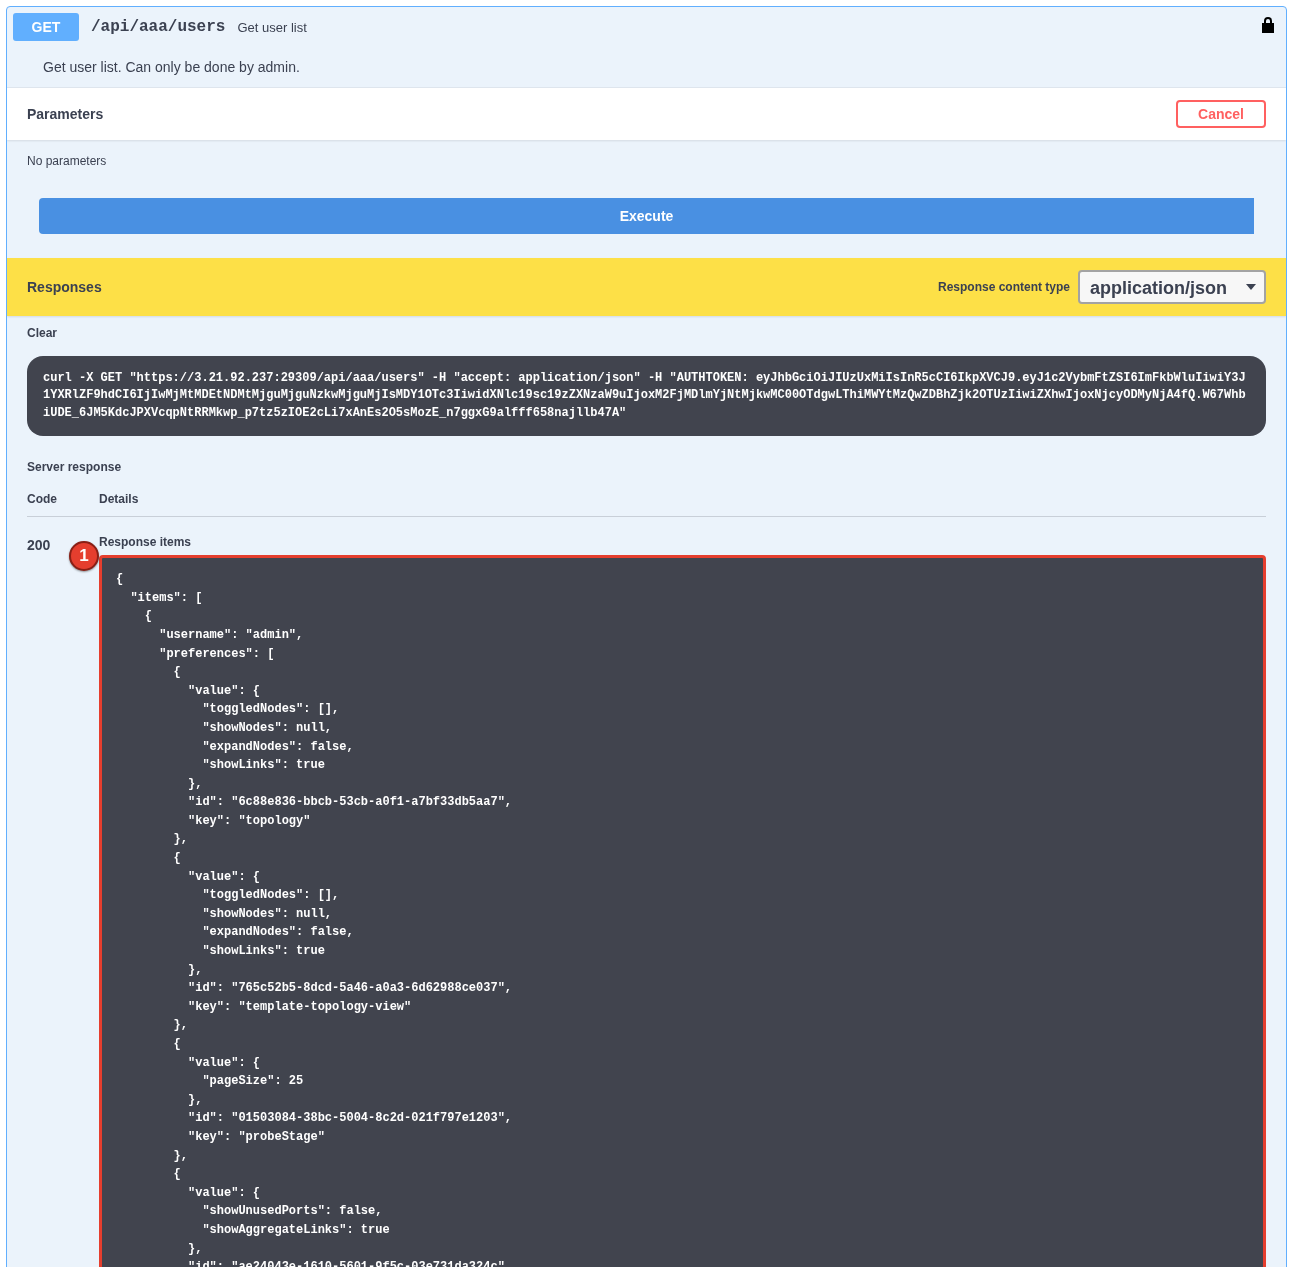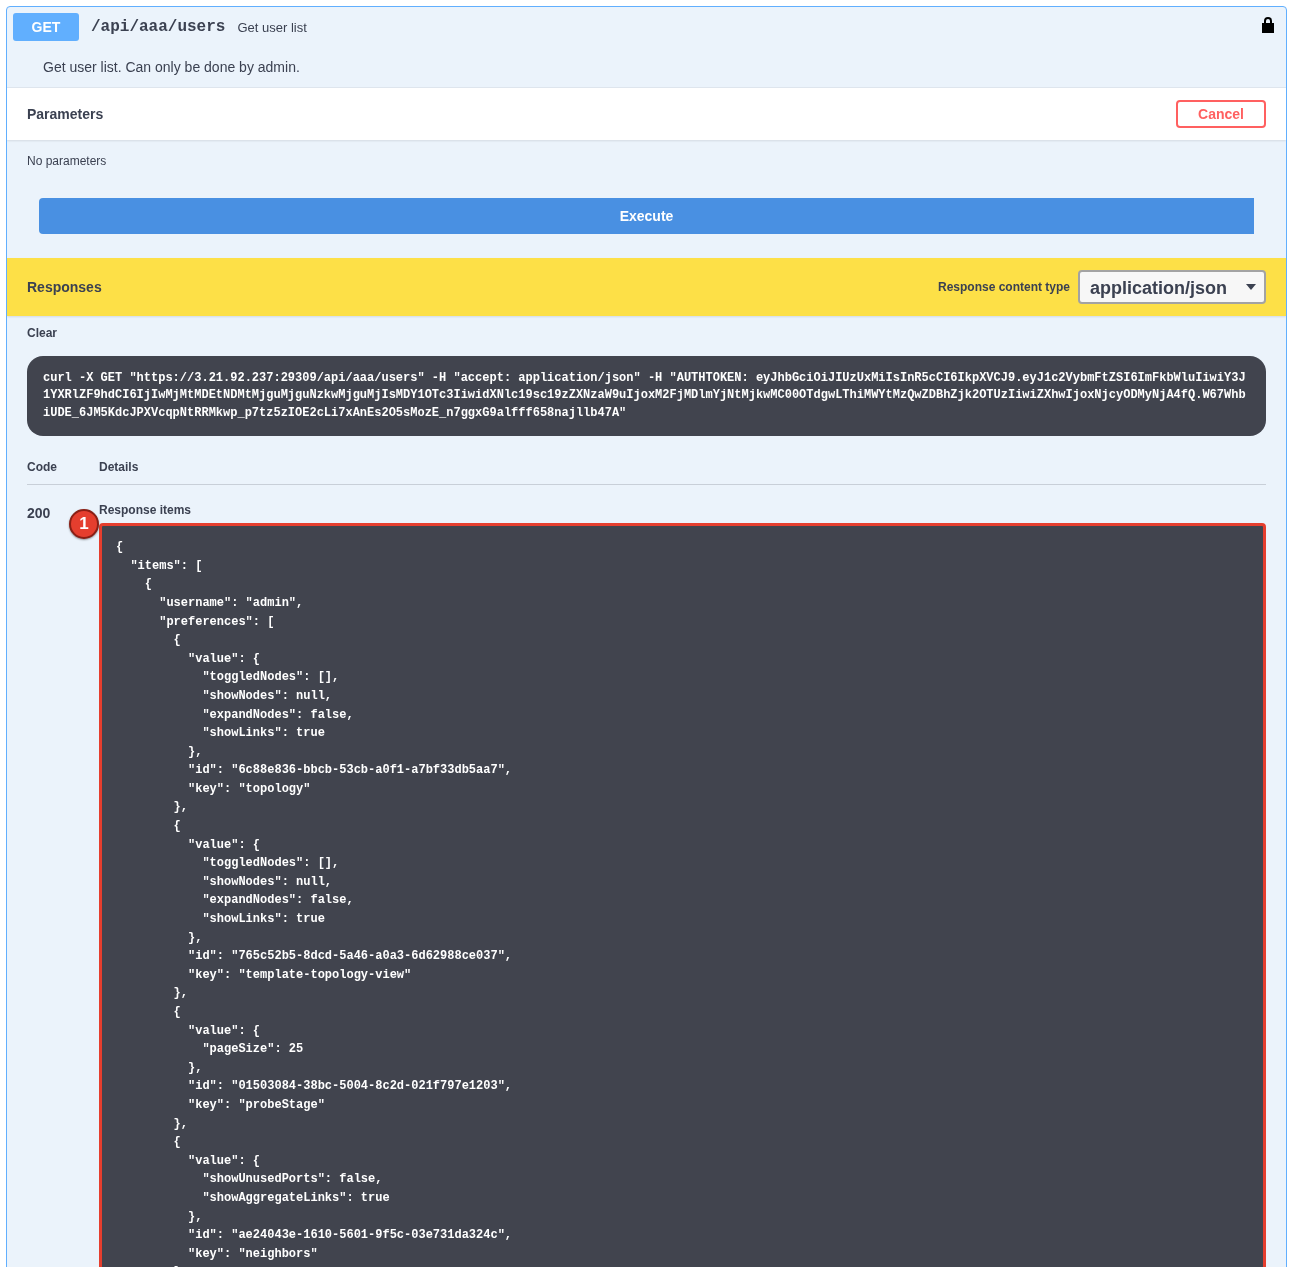--- a/index.html
+++ b/index.html
@@ -266,20 +266,21 @@
         <select class="ct-select">
           <option>application/json</option>
         </select>
       </span>
     </div>
   </div>
 
   <div class="sub-label">Clear</div>
   <pre class="code-block">curl -X GET "https://3.21.92.237:29309/api/aaa/users" -H "accept: application/json" -H "AUTHTOKEN: eyJhbGciOiJIUzUxMiIsInR5cCI6IkpXVCJ9.eyJ1c2VybmFtZSI6ImFkbWluIiwiY3J1YXRlZF9hdCI6IjIwMjMtMDEtNDMtMjguMjguNzkwMjguMjIsMDY1OTc3IiwidXNlc19sc19zZXNzaW9uIjoxM2FjMDlmYjNtMjkwMC00OTdgwLThiMWYtMzQwZDBhZjk2OTUzIiwiZXhwIjoxNjcyODMyNjA4fQ.W67WhbiUDE_6JM5KdcJPXVcqpNtRRMkwp_p7tz5zIOE2cLi7xAnEs2O5sMozE_n7ggxG9alfff658najllb47A"</pre>
 
+  <div class="sub-label">Server response</div>
 
   <div class="resp-table">
     <div class="resp-table-head">
       <div class="col-code">Code</div>
       <div class="col-details">Details</div>
     </div>
     <div class="resp-row">
       <div class="code-val">200</div>
       <div class="details-col">
         <div class="rb-label">Response items</div>

